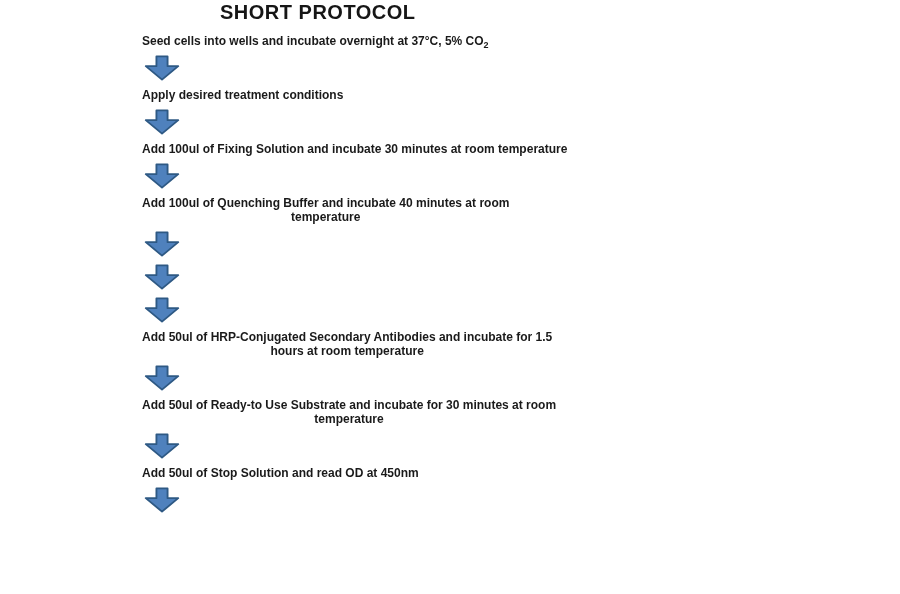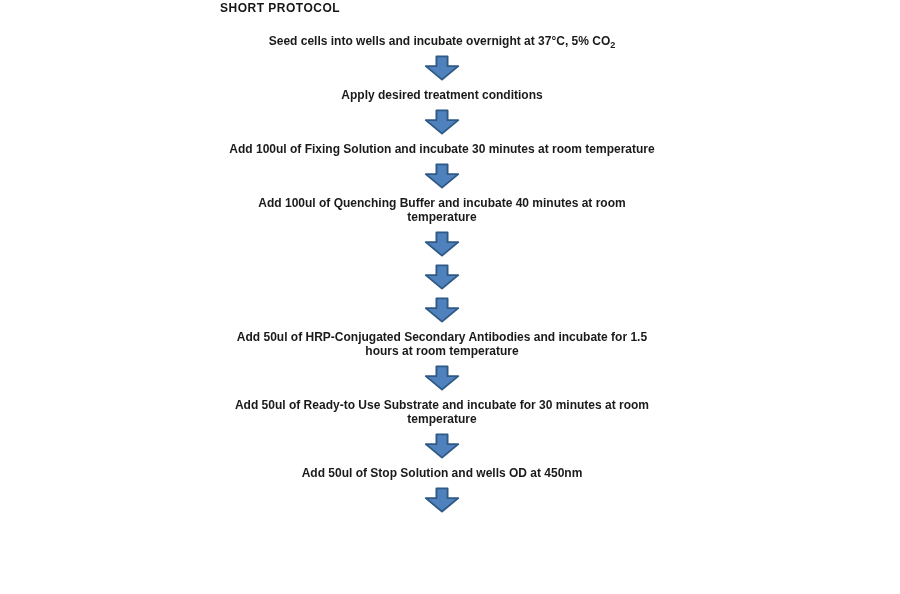--- a/index.html
+++ b/index.html
@@ -13,33 +13,33 @@
     position: relative;
     overflow: hidden;
     font-family: "Liberation Sans", sans-serif;
     color: #1a1a1a;
   }
   .title {
     position: absolute;
     left: 220px;
     top: 1px;
     margin: 0;
-    font-size: 12px;
+    font-size: 20px;
     font-weight: bold;
     letter-spacing: 0.5px;
     color: #161616;
   }
   .flow {
     position: absolute;
     left: 142px;
     top: 34px;
     width: 600px;
     display: flex;
     flex-direction: column;
-    align-items: center;
+    align-items: flex-start;
     row-gap: 7px;
   }
   .step {
     font-size: 12px;
     line-height: 14px;
     font-weight: bold;
     text-align: center;
     white-space: pre-line;
     color: #1a1a1a;
   }
@@ -109,20 +109,20 @@
       <path d="M14 1.5 H26 V12 H37.5 L20 26.5 L2.5 12 H14 Z"></path>
     </svg>
 
   <div class="step">Add 50ul of Ready-to Use Substrate and incubate for 30 minutes at room
 temperature</div>
 
   <svg class="arrow" viewBox="0 0 40 28">
       <path d="M14 1.5 H26 V12 H37.5 L20 26.5 L2.5 12 H14 Z"></path>
     </svg>
 
-  <div class="step">Add 50ul of Stop Solution and wells OD at 450nm</div>
+  <div class="step">Add 50ul of Stop Solution and read OD at 450nm</div>
 
   <svg class="arrow" viewBox="0 0 40 28">
       <path d="M14 1.5 H26 V12 H37.5 L20 26.5 L2.5 12 H14 Z"></path>
     </svg>
 
 
 </div>
 
 </body></html>

